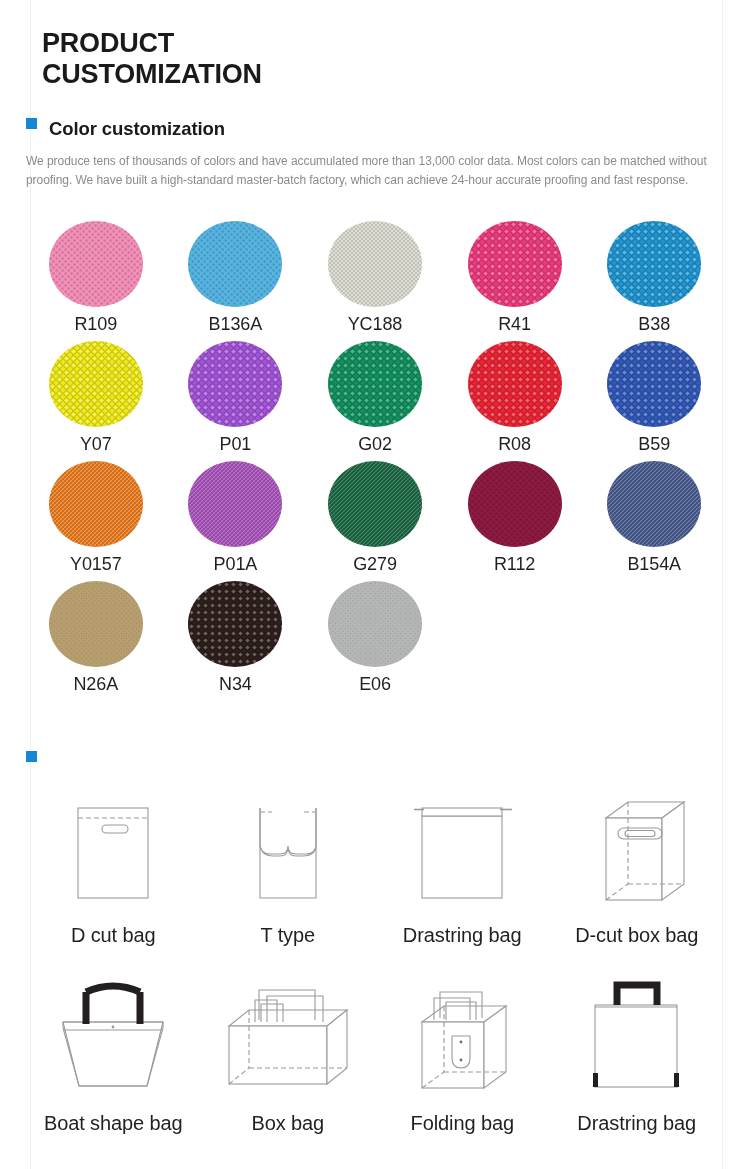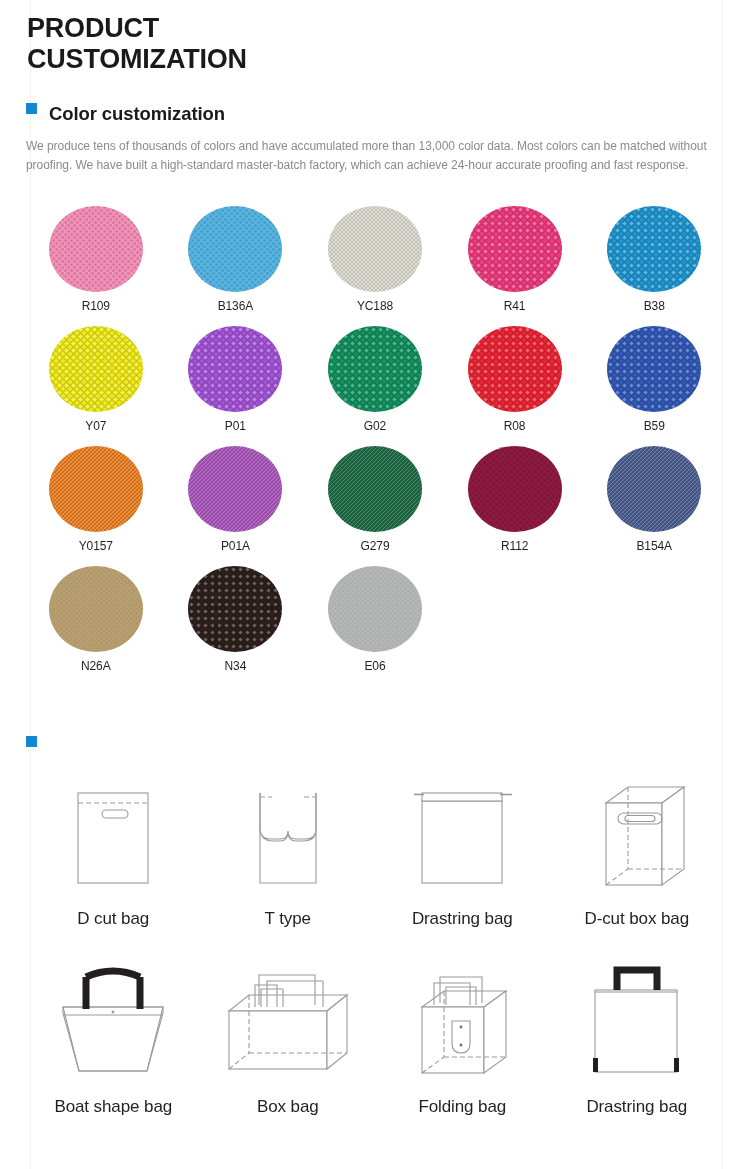--- a/index.html
+++ b/index.html
@@ -36,21 +36,21 @@
     width: 750px;
   }
 
   
   .main-title {
     font-size: 27px;
     font-weight: bold;
     line-height: 1.13;
     letter-spacing: -0.2px;
     color: #1a1a1a;
-    margin: 1px;
+    margin: 16px;
     padding-top: 12px;
     max-width: 330px;
   }
 
   
   .section-head {
     display: flex;
     align-items: flex-start;
     gap: 12px;
     margin-top: 29px;
@@ -99,21 +99,21 @@
     position: relative;
     overflow: hidden;
     flex: none;
   }
   .swatch-disc .tex {
     position: absolute;
     inset: 0;
   }
   .swatch-label {
     margin-top: 7px;
-    font-size: 12px;
+    font-size: 18px;
     color: #231f20;
     text-align: center;
     letter-spacing: -0.1px;
   }
 
   
   .style-head { margin-top: 50px; }
 
   .style-grid {
     margin-top: 26px;
@@ -130,21 +130,21 @@
   }
   .style-art {
     height: 136px;
     width: 100%;
     display: flex;
     align-items: center;
     justify-content: center;
   }
   .style-art svg { display: block; }
   .style-label {
-    font-size: 17px;
+    font-size: 20px;
     color: #231f20;
     text-align: center;
     letter-spacing: -0.1px;
   }
 </style>
 </head>
 <body>
 
 <div class="panel-edge left"></div>
 <div class="panel-edge right"></div>

